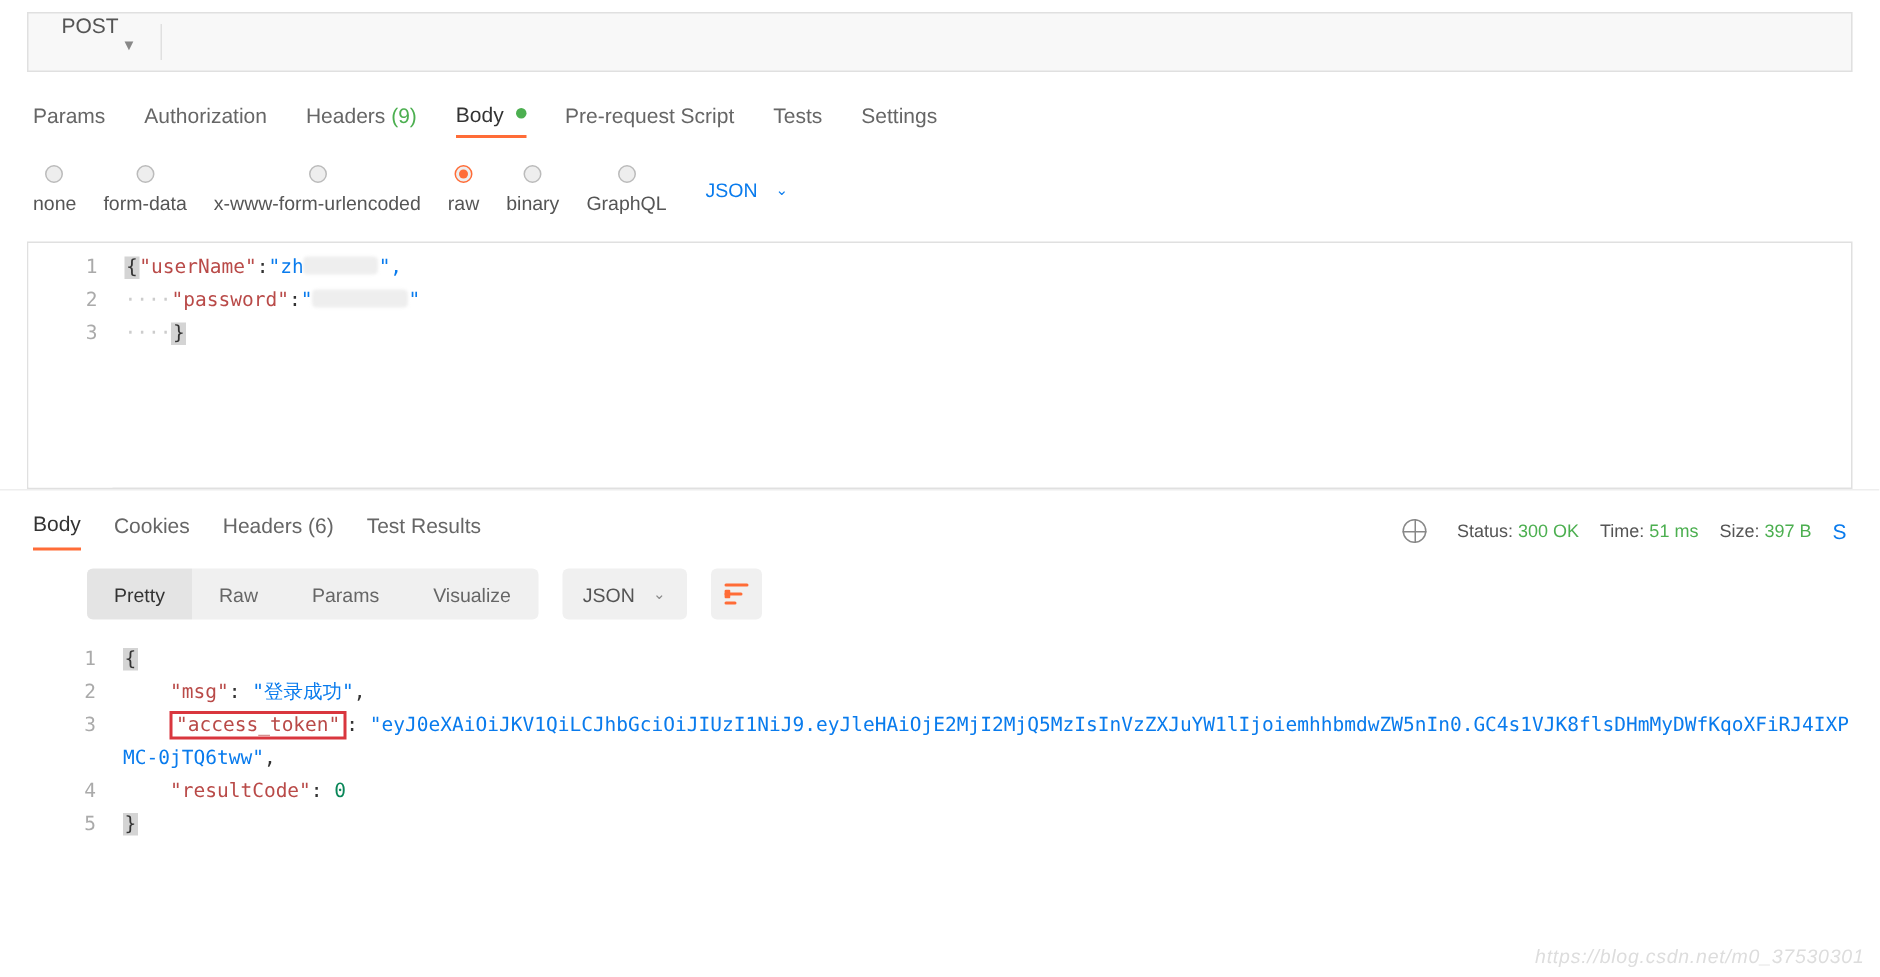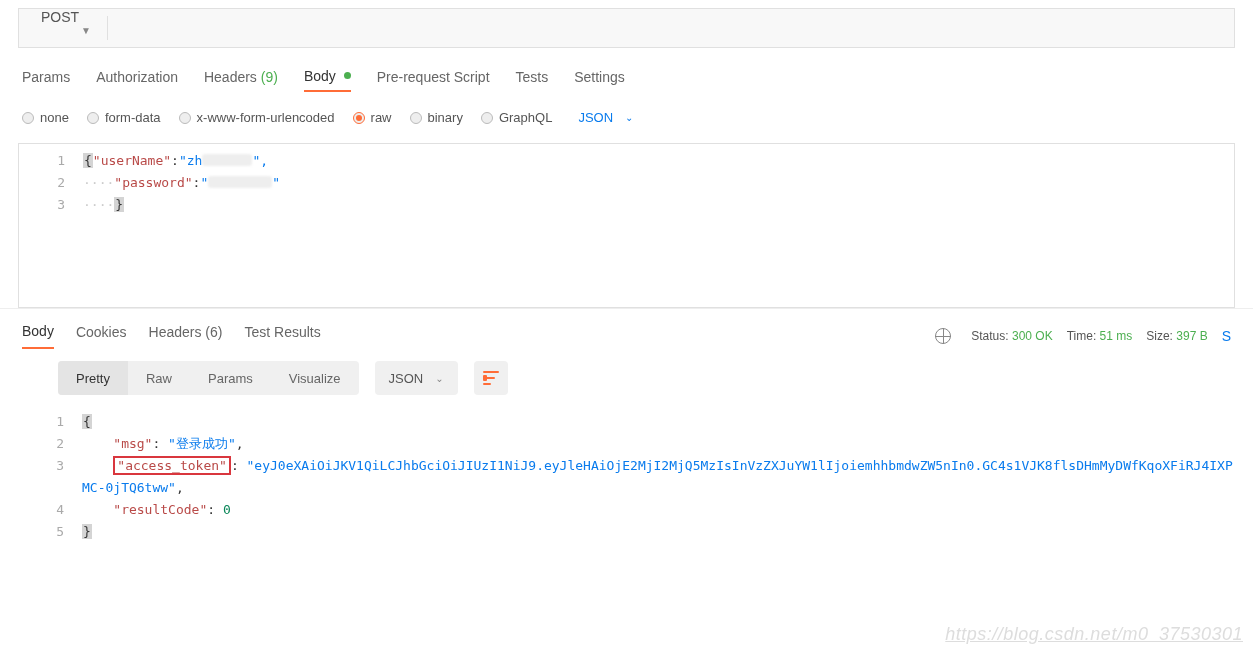--- a/index.html
+++ b/index.html
@@ -9,21 +9,21 @@
   .method .chev { margin-left: 40px; color: #888; font-size: 10px; }
   .divider { width: 1px; height: 24px; background: #e0e0e0; }
   .url { flex: 1; padding: 0 18px; font-size: 14px; color: #666; }
   .blur1 { display:inline-block; width:48px; height:14px; background:#eee; border-radius:3px; vertical-align:-2px; filter:blur(1px);}
   .tabs1 { display: flex; align-items: center; gap: 26px; padding: 20px 22px 8px 22px; font-size: 14px; color: #666; }
   .tabs1 .tab { cursor: pointer; padding-bottom: 6px; }
   .tabs1 .count-green { color: #4caf50; }
   .tabs1 .active { color: #333; border-bottom: 2px solid #ff6c37; }
   .green-dot { display:inline-block; width:7px; height:7px; border-radius:50%; background:#4caf50; margin-left:4px; vertical-align:2px;}
   .body-type-row { display:flex; align-items:center; gap:18px; padding: 10px 22px 14px 22px; font-size:13px; color:#555; }
-  .radio { display:flex; align-items:center; gap:6px; cursor:pointer; }
+  .radio { display:flex; align-items:center; gap:6px; cursor:pointer;flex-direction:column; }
   .radio .circ { width:12px; height:12px; border:1px solid #bbb; border-radius:50%; position:relative; background:#eee;}
   .radio.selected .circ { border-color:#ff6c37; }
   .radio.selected .circ::after { content:''; position:absolute; inset:2px; background:#ff6c37; border-radius:50%; }
   .json-sel { color:#097bed; display:flex; align-items:center; gap:12px; margin-left:8px; cursor:pointer;}
   .json-sel .chev { color:#097bed; font-size:10px;}
   .editor { margin: 4px 18px 0 18px; border:1px solid #e0e0e0; height:165px; display:flex; font-family: Menlo, Consolas, monospace; font-size:13px; }
   .gutter { width:56px; text-align:right; color:#aaa; padding:6px 10px 0 0; line-height:22px; background:#fff;}
   .gutter div { height:22px; }
   .code { flex:1; padding:6px 0 0 8px; line-height:22px; }
   .code .line { height:22px; white-space:pre; }
@@ -53,21 +53,21 @@
   .wrap-icon span { position:absolute; left:0; height:2px; background:#ff6c37; border-radius:1px;}
   .wrap-icon .l1{top:0;width:16px;} .wrap-icon .l2{top:6px;width:12px;} .wrap-icon .l3{top:12px;width:8px;}
   .wrap-icon .arr{position:absolute;right:-2px;top:4px;width:0;height:0;border-left:4px solid #ff6c37;border-top:3px solid transparent;border-bottom:3px solid transparent;}
   .resp-editor { margin:6px 18px 0 18px; display:flex; font-family:Menlo,Consolas,monospace; font-size:13px;}
   .resp-gutter { width:56px; text-align:right; color:#aaa; padding:4px 10px 0 0; line-height:22px;}
   .resp-gutter div { height:22px;}
   .resp-code { flex:1; padding:4px 0 0 8px; line-height:22px;}
   .resp-code .line { min-height:22px; white-space:pre-wrap; word-break:break-all;}
   .num { color:#098658;}
   .boxed { border:2px solid #d9363e; padding:0 2px;}
-  .watermark { position:fixed; right:10px; bottom:6px; color:#ddd; font-size:18px; font-style:italic; letter-spacing:0.5px;text-decoration:underline;}
+  .watermark { position:fixed; right:10px; bottom:6px; color:#ddd; font-size:13px; font-style:italic; letter-spacing:0.5px;}
   .letter-s { color:#097bed; font-size:14px;}
 </style>
 </head>
 <body>
 
 <div class="url-bar">
   <div class="method">
     <span>POST</span>
     <span class="chev">▼</span>
   </div>

